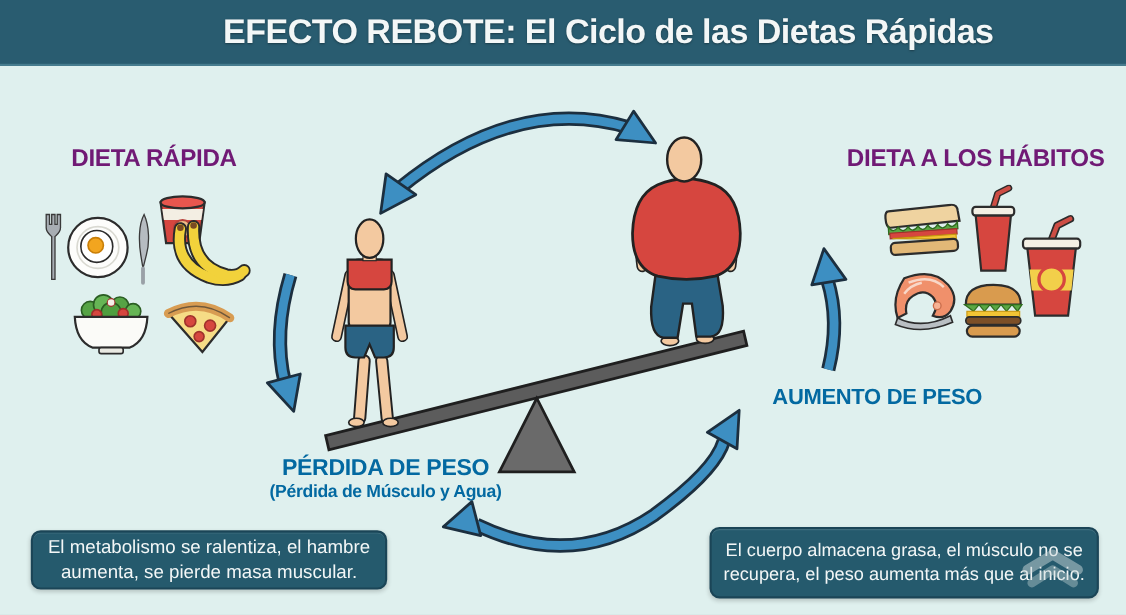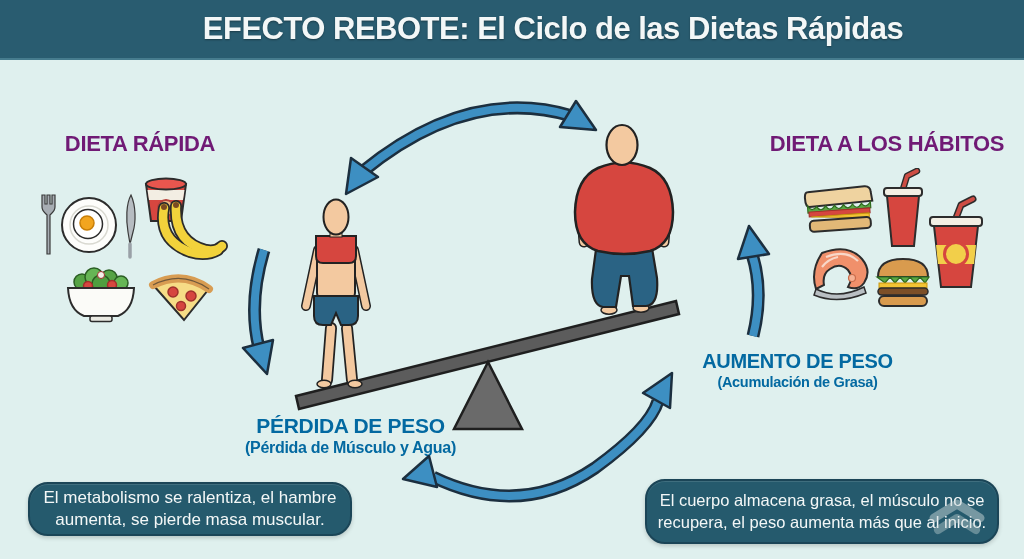--- a/index.html
+++ b/index.html
@@ -28,21 +28,21 @@
   
   .seesaw-label{position:absolute;text-align:center;color:#0369a1;font-weight:bold;}
   .seesaw-label .main{display:block;font-size:21px;letter-spacing:-0.3px;white-space:nowrap;}
   .seesaw-label .sub{display:block;font-size:16px;letter-spacing:-0.3px;white-space:nowrap;margin-top:1px;}
   .loss-label{left:228px;top:414px;width:245px;}
   .gain-label{left:690px;top:350px;width:215px;}
   .gain-label .main{font-size:20px;}
   .gain-label .sub{font-size:14.5px;}
   
   .callout{
-    position:absolute;background:#255a6d;border:2px solid #1b4557;border-radius:20px;
+    position:absolute;background:#255a6d;border:2px solid #1b4557;border-radius:9px;
     color:#f3f7f7;text-align:center;display:flex;align-items:center;justify-content:center;
     box-shadow:inset 0 1px 0 rgba(255,255,255,.12), 0 2px 4px rgba(0,0,0,.18);
     z-index:2;line-height:1.32;
   }
   .callout-left{left:28px;top:482px;width:324px;height:54px;font-size:17px;padding:0 8px;box-sizing:border-box;}
   .callout-right{left:645px;top:479px;width:354px;height:65px;font-size:16.5px;padding:0 8px;box-sizing:border-box;}
   
   .scene{position:absolute;left:0;top:0;width:1024px;height:559px;pointer-events:none;z-index:1;}
   .watermark{position:absolute;left:928px;top:492px;z-index:3;pointer-events:none;}
   .food-icon{position:absolute;pointer-events:none;}
@@ -214,21 +214,20 @@
     <rect x="6" y="33" width="50" height="7" rx="3.5" fill="#7c4f27" stroke="#2c2c2c" stroke-width="1.5"></rect>
     <rect x="7" y="41" width="48" height="10" rx="5" fill="#d99b4e" stroke="#2c2c2c" stroke-width="2"></rect>
   </svg>
 
   <div class="seesaw-label loss-label">
     <span class="main">PÉRDIDA DE PESO</span>
     <span class="sub">(Pérdida de Músculo y Agua)</span>
   </div>
   <div class="seesaw-label gain-label">
     <span class="main">AUMENTO DE PESO</span>
-    <span class="sub">(Acumulación de Grasa)</span>
   </div>
 
   <div class="callout callout-left">
     <span>El metabolismo se ralentiza, el hambre aumenta, se pierde masa muscular.</span>
   </div>
   <div class="callout callout-right">
     <span>El cuerpo almacena grasa, el músculo no se recupera, el peso aumenta más que al inicio.</span>
   </div>
 
   <svg class="watermark" width="58" height="46" viewBox="0 0 58 46">

